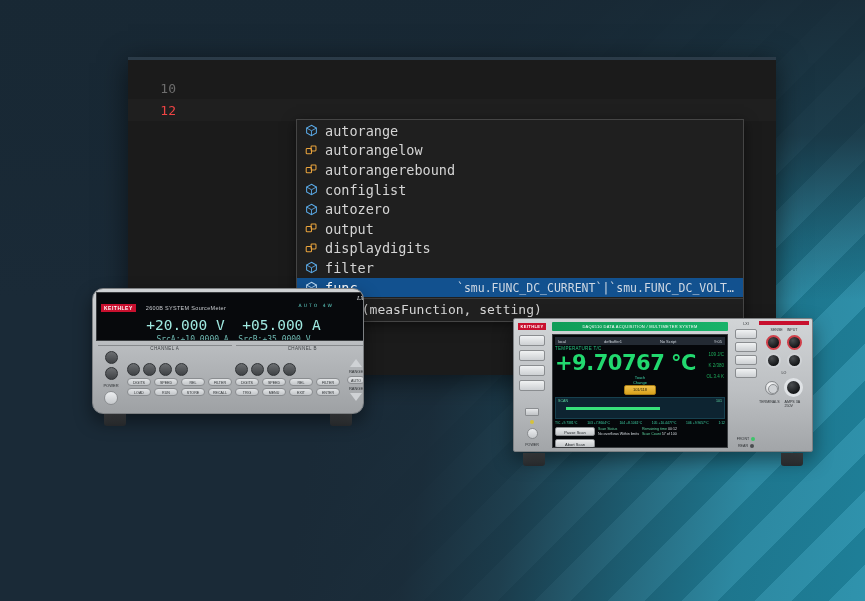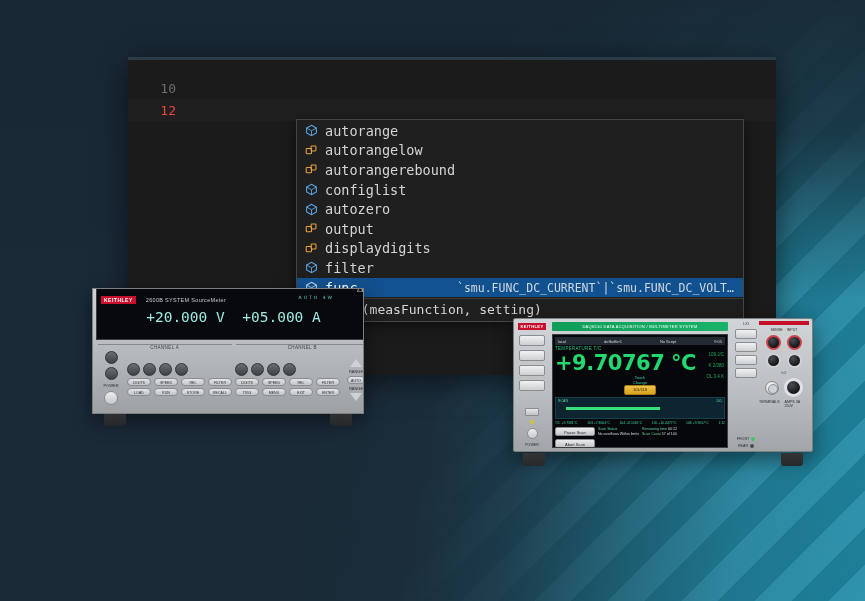--- a/index.html
+++ b/index.html
@@ -140,25 +140,24 @@
 
   
   .instr { position: absolute; }
   .instr-left { left: 78px; top: 288px; width: 300px; height: 138px; }
   .instr-right{ left: 497px; top: 318px; width: 332px; height: 148px; }
 
   .smu-body {
     position: absolute; inset: 0 14px 12px 14px;
     background: linear-gradient(180deg,#cfd2d4 0%, #b7babd 50%, #9ea1a4 100%);
     border: 1px solid #7d8083;
-    border-radius: 0;
+    border-radius: 11px;
     box-shadow: 0 8px 18px rgba(0,0,0,0.45);
     display: flex;
     overflow: hidden;
-    align-items: flex-end;
   }
   .smu-main { flex: 1 1 auto; padding: 3px; display: flex; flex-direction: column; }
   .smu-screen {
     background: #07090c;
     border: 1px solid #3a3d40;
     height: 56px;
     position: relative;
     padding: 2px 4px;
     overflow: hidden;
   }
@@ -399,20 +398,23 @@
 
       <div class="smu-main">
         <div class="smu-screen">
           <span class="lxi">LXI</span>
           <span class="k-logo">KEITHLEY</span>
           <span class="smu-model">2600B SYSTEM SourceMeter</span>
           <div class="smu-annun">AUTO  4W</div>
           <div class="smu-big">
             <span>+20.000 V</span>&nbsp;&nbsp;<span>+05.000 A</span>
           </div>
+          <div class="smu-sub">
+            <span>SrcA:+10.0000 A</span>&nbsp;&nbsp;<span>SrcB:+35.0000 V</span>
+          </div>
         </div>
 
         <div class="smu-chanbar">
           <div class="smu-chanlabel">CHANNEL A</div>
           <div class="smu-chanlabel">CHANNEL B</div>
         </div>
 
         <div class="smu-keys">
           <div class="smu-power">
             <div style="display:flex;flex-direction:column;gap:3px;align-items:center;">

